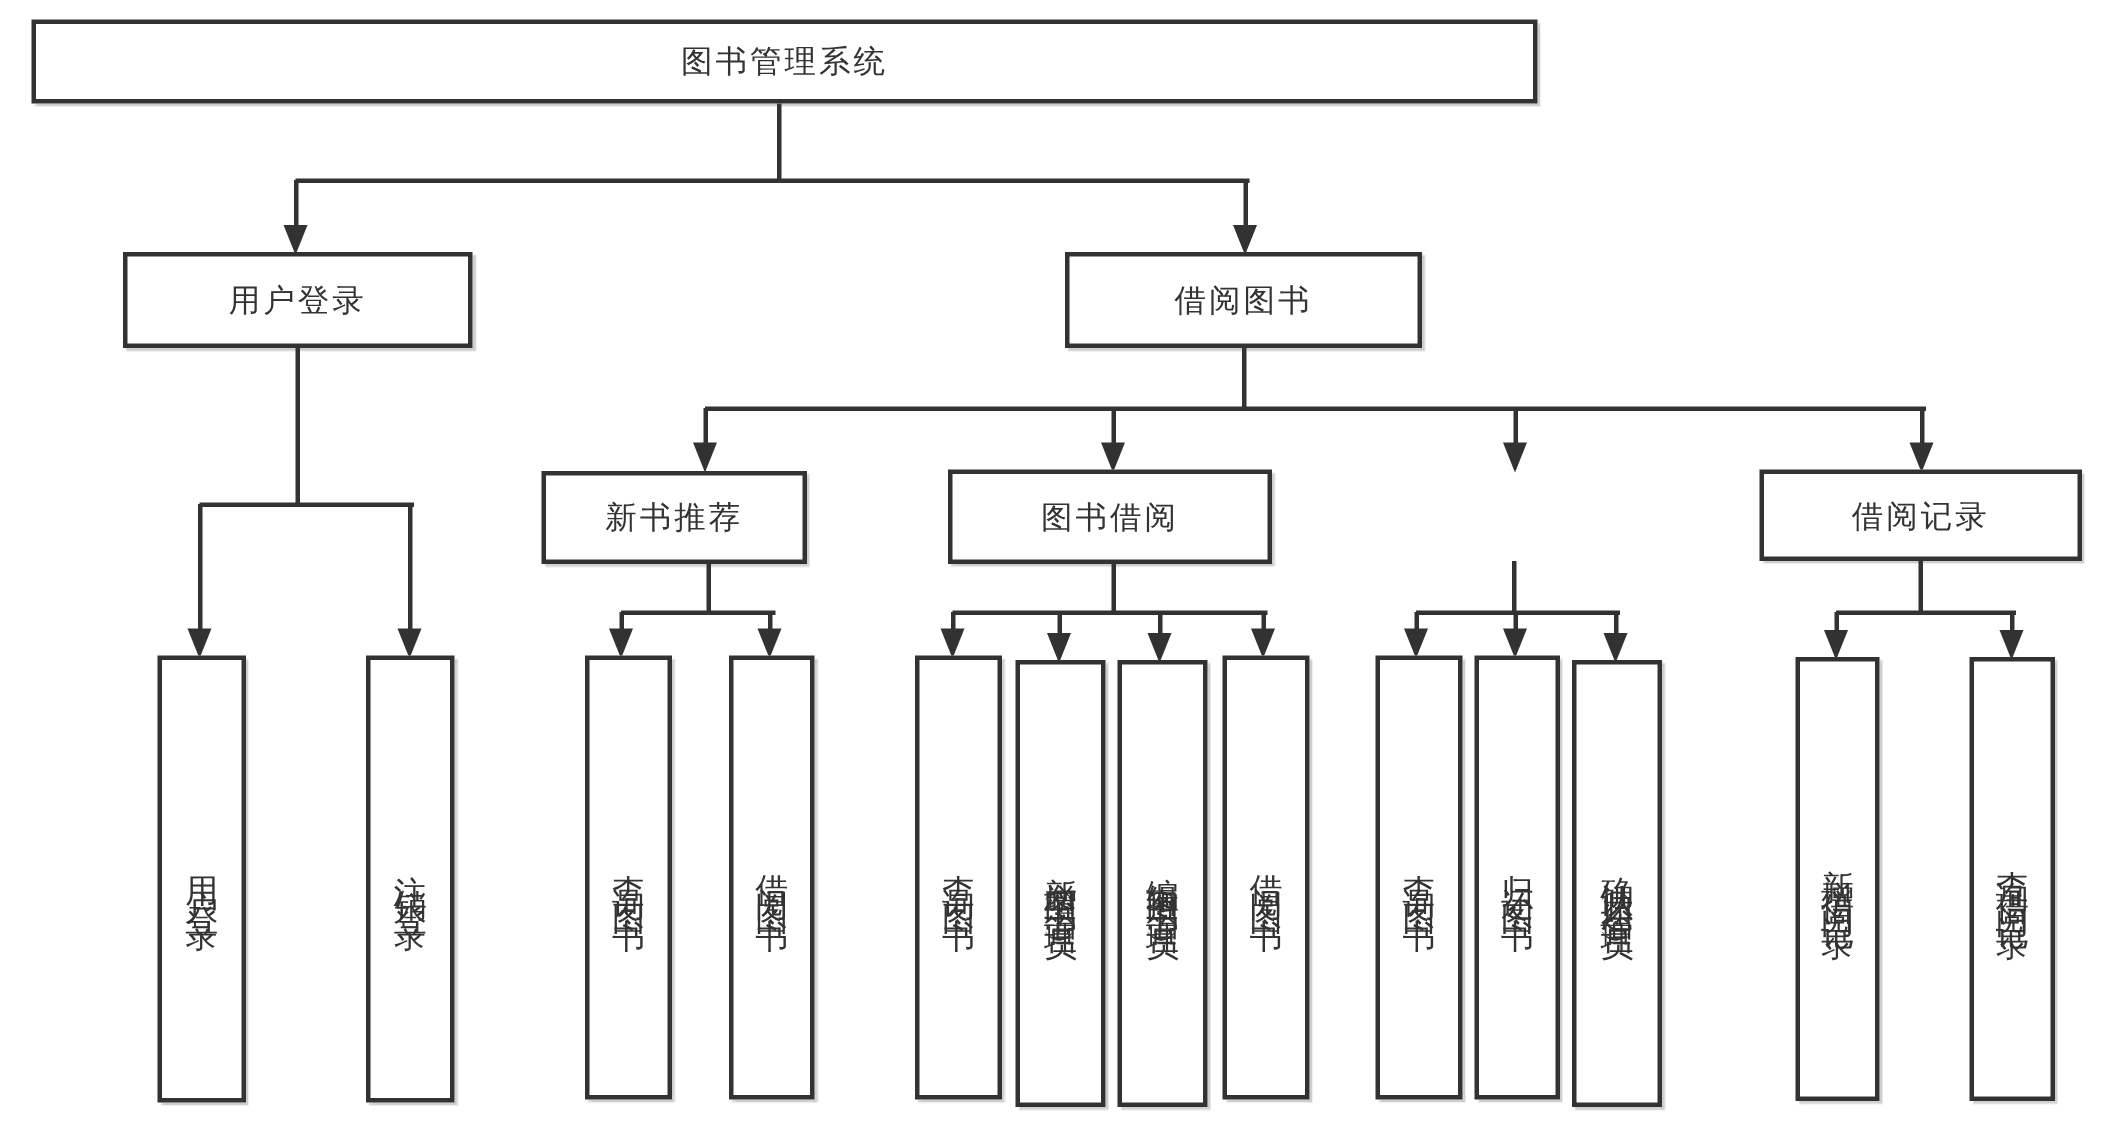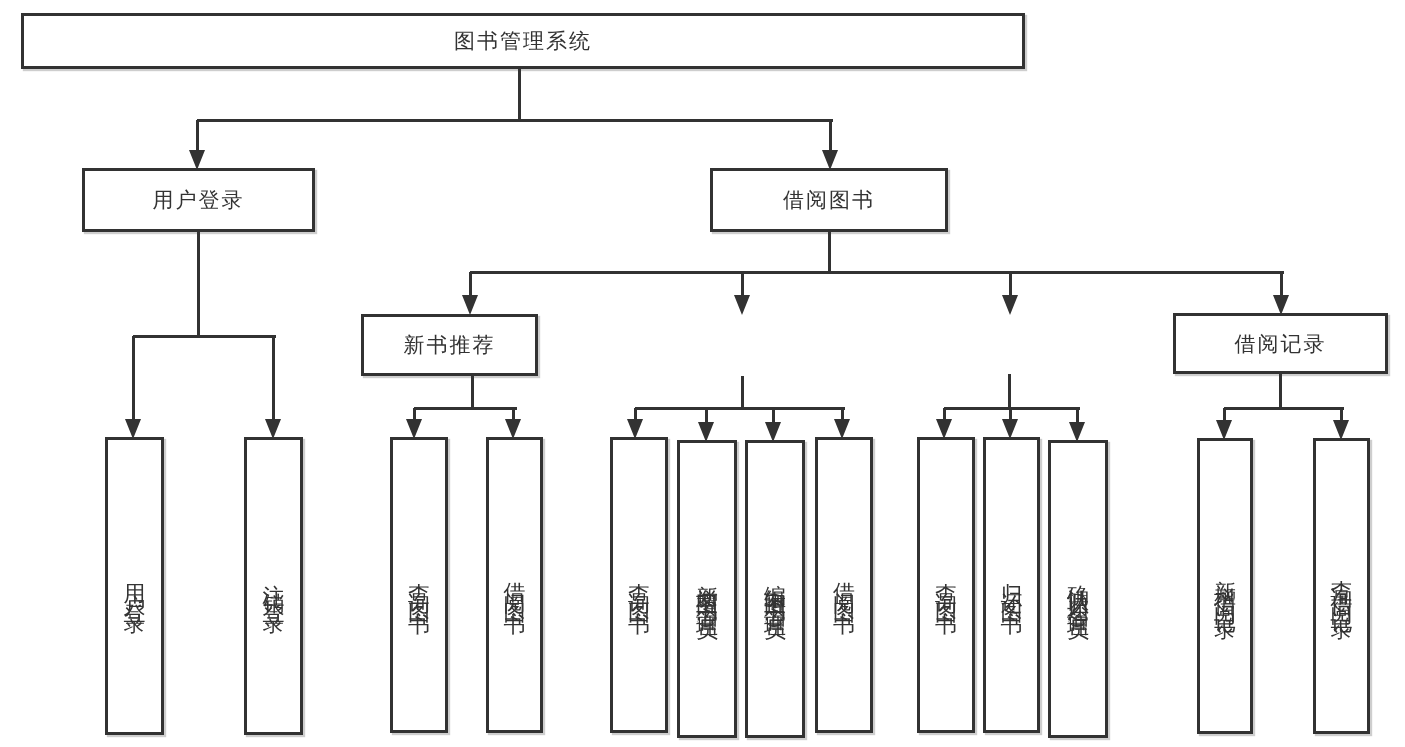--- a/index.html
+++ b/index.html
@@ -76,20 +76,23 @@
 
   <div class="node node-h" style="left:82px;top:168px;width:233px;height:64px;">
     <span>用户登录</span>
   </div>
   <div class="node node-h" style="left:710px;top:168px;width:238px;height:64px;">
     <span>借阅图书</span>
   </div>
 
   <div class="node node-h" style="left:361px;top:314px;width:177px;height:62px;">
     <span>新书推荐</span>
+  </div>
+  <div class="node node-h" style="left:632px;top:313px;width:216px;height:63px;">
+    <span>图书借阅</span>
   </div>
   <div class="node node-h" style="left:1173px;top:313px;width:215px;height:61px;">
     <span>借阅记录</span>
   </div>
 
   <div class="node node-v" style="left:105px;top:437px;width:59px;height:298px;">
     <span>用户登录</span>
   </div>
   <div class="node node-v" style="left:244px;top:437px;width:59px;height:298px;">
     <span>注销登录</span>

